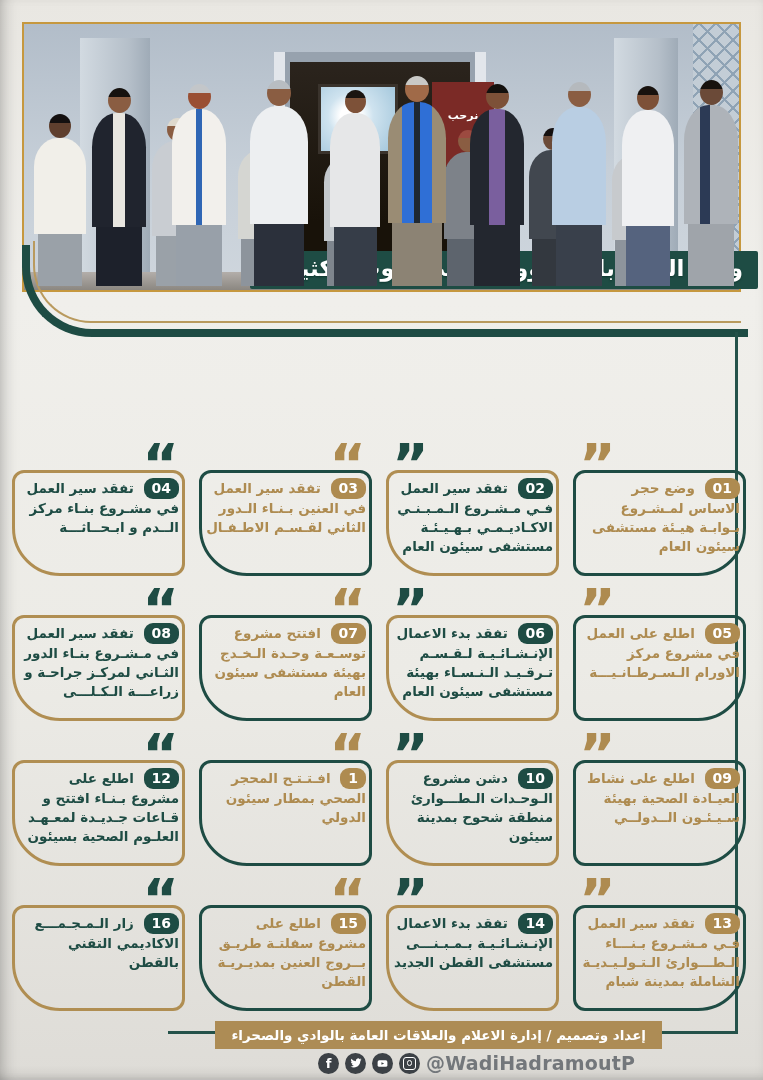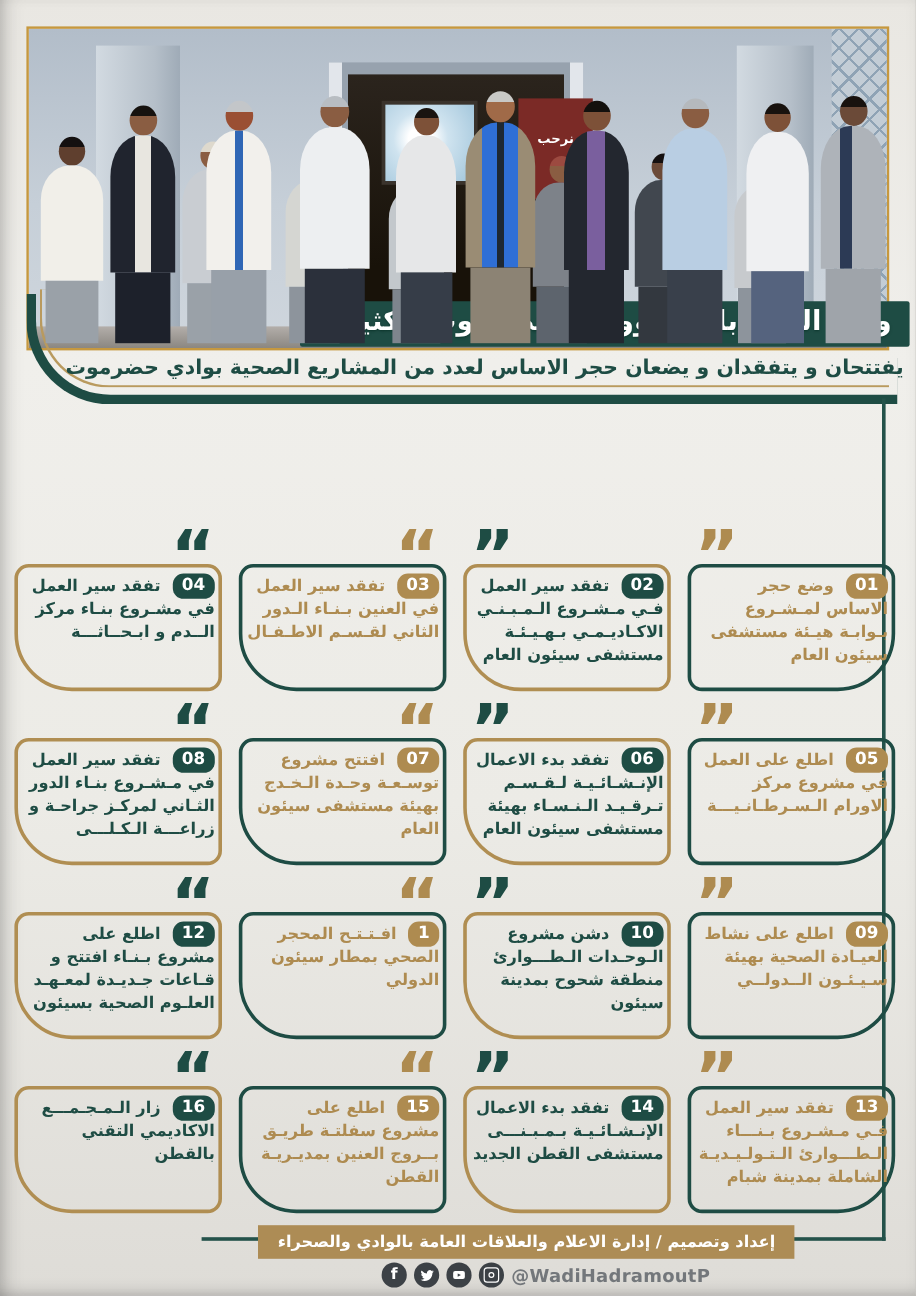--- a/index.html
+++ b/index.html
@@ -66,21 +66,21 @@
     line-height:21px;font-size:14px;margin-left:5px;vertical-align:middle;}
   .t-gold{--tc:#ae8b50;--bc:#1e4c44;}
   .t-green{--tc:#1e4c44;--bc:#b08e52;}
   
   .credit-bar{position:absolute;right:113px;top:1021px;height:28px;background:#ad8c55;color:#ffffff;
     font-size:13.5px;font-weight:bold;display:flex;align-items:center;padding:0 16px;white-space:nowrap;direction:rtl;}
   .social{position:absolute;left:318px;top:1052px;display:flex;align-items:center;gap:6px;}
   .sicon{width:21px;height:21px;border-radius:50%;background:#3c4146;color:#fff;display:flex;
     align-items:center;justify-content:center;font-size:13px;font-weight:bold;}
   .sicon svg{display:block}
-  .handle{color:#73777b;font-size:15px;font-weight:bold;margin-right:4px;letter-spacing:.2px;}
+  .handle{color:#73777b;font-size:19px;font-weight:bold;margin-right:4px;letter-spacing:.2px;}
   .ig-glyph{width:11px;height:11px;border:1.6px solid #fff;border-radius:3px;position:relative;}
   .ig-glyph::after{content:"";position:absolute;left:2.6px;top:2.6px;width:3.6px;height:3.6px;border:1.4px solid #fff;border-radius:50%;}
 </style>
 </head>
 <body>
 
 <div class="page">
 
   <div class="photo">
     <div class="pillar pl"></div>
@@ -178,21 +178,20 @@
         </div>
       </div>
   </div>
 
   <div class="frame-gold"></div>
   <div class="frame-green"></div>
   <div class="frame-right"></div>
   <div class="frame-bottom"></div>
 
   <div class="title-band">وزير الصحةباعوم ووكيل حضرموت الكثيري</div>
-  <div class="subtitle">يفتتحان و يتفقدان و يضعان حجر الاساس لعدد من المشاريع الصحية بوادي حضرموت</div>
 
 
   <div class="grid" id="grid">
       <div class="card t-gold q-left big-br">
       <span class="quote">”</span>
       <div class="box"></div>
       <div class="content">
         <span class="badge">01</span><span class="txt"> وضع حجر الاساس لمـشـروع بـوابـة هيـئة مستشفى سيئون العام</span>
       </div>
     </div>

